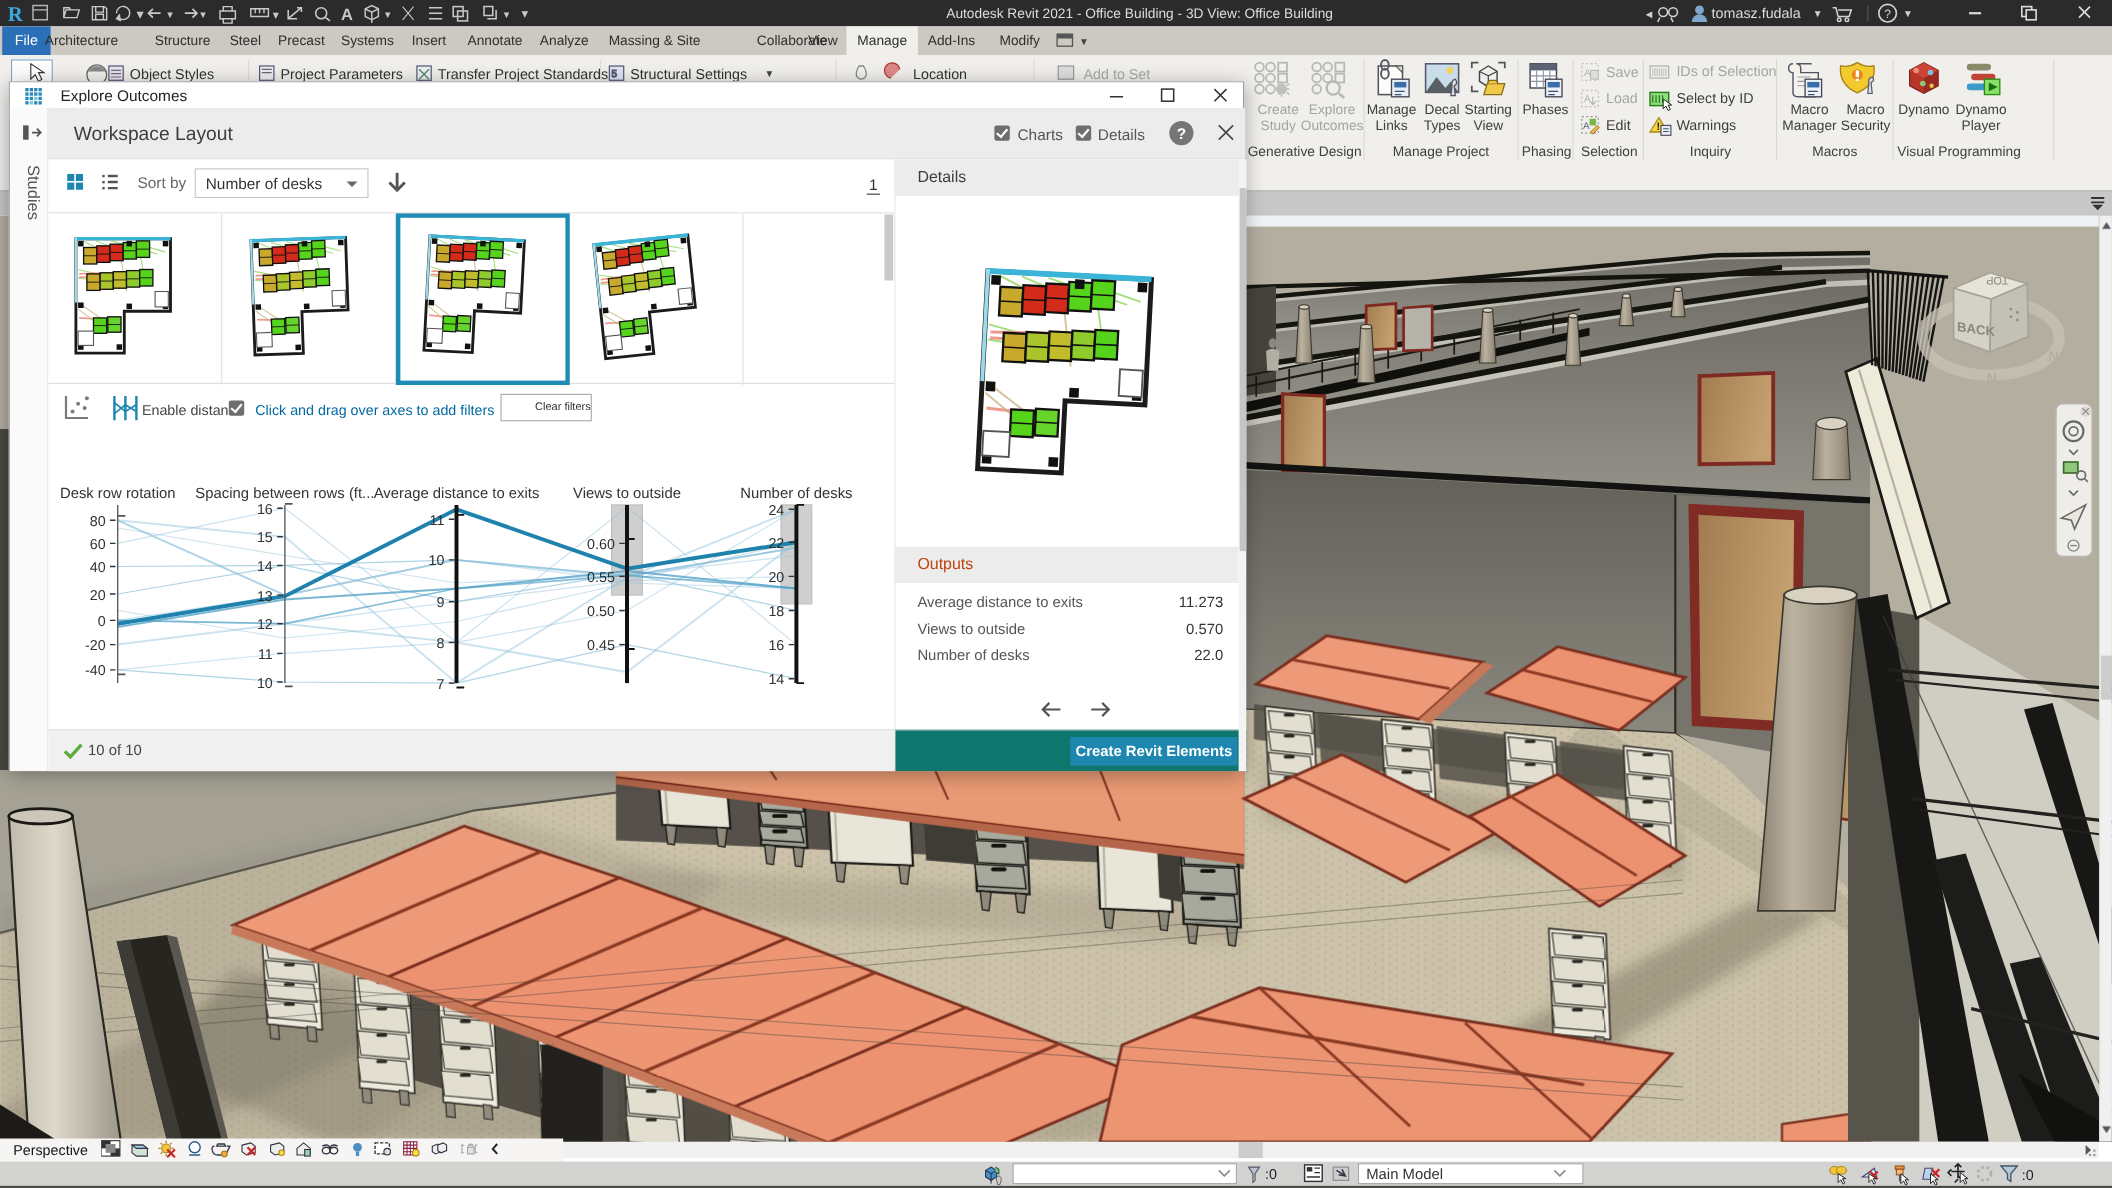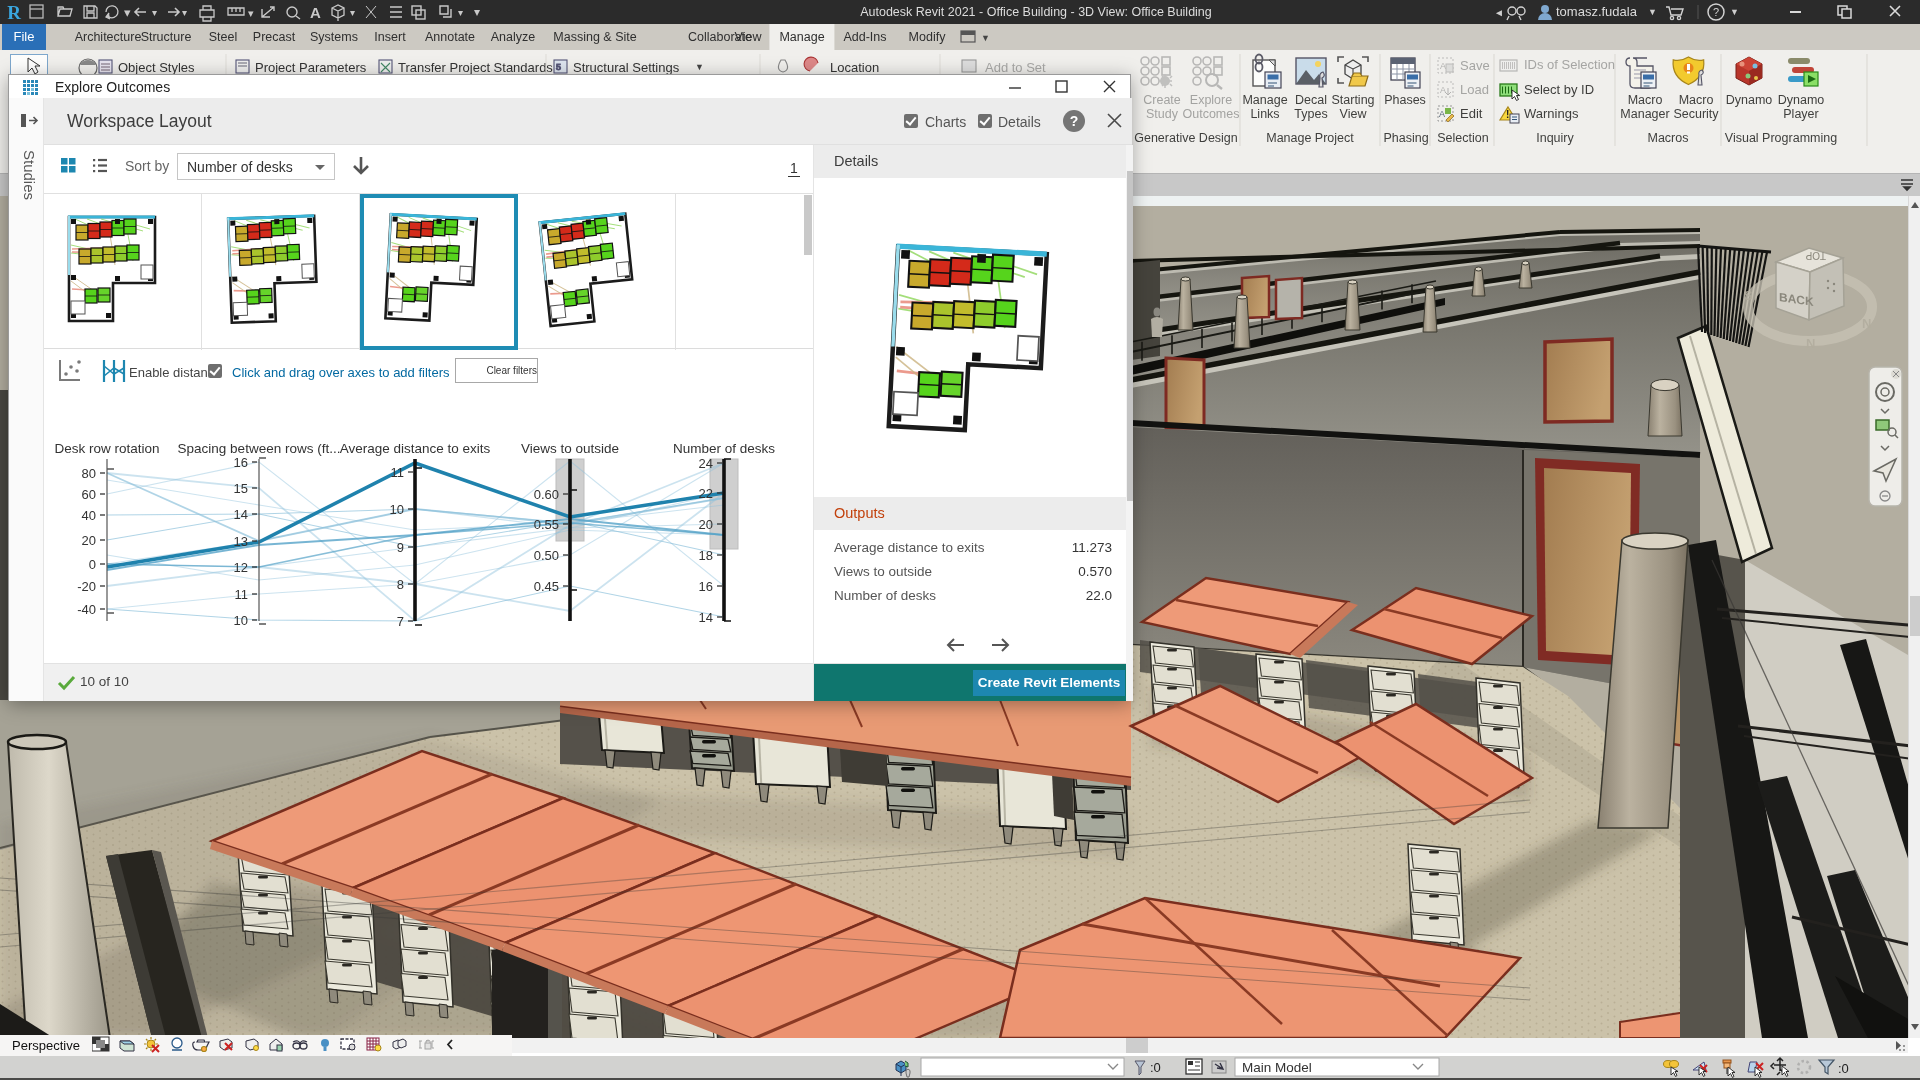--- a/index.html
+++ b/index.html
@@ -97,21 +97,21 @@
   <text x="1730" y="15" font-size="9" fill="#cfcfcf">▼</text>
   <rect x="1790" y="11" width="11" height="2" fill="#d9d9d9"></rect>
   <rect x="1838" y="6" width="9" height="9" fill="none" stroke="#d9d9d9" stroke-width="1.5"></rect>
   <rect x="1842" y="9" width="9" height="9" fill="#2b2b2b" stroke="#d9d9d9" stroke-width="1.5"></rect>
   <path d="M1890,6 l10,10 m0,-10 l-10,10" stroke="#d9d9d9" stroke-width="1.6"></path>
  </svg>
 </div>
 <div id="tabrow">
  <div style="position:absolute;left:2px;top:0;width:44px;height:26px;background:#2a6fb7;color:#fff;text-align:center;line-height:26px">File</div>
  <div style="position:absolute;left:0;top:0;width:1000px;height:26px;font-size:12.5px;color:#2f2f2f">
-      <span style="position:absolute;left:108px;top:0;transform:translateX(-50%);height:14px;line-height:26px;padding:0 10px;white-space:nowrap">Architecture</span>
+      <span style="position:absolute;left:74px;top:0;transform:translateX(-50%);height:14px;line-height:26px;padding:0 10px;white-space:nowrap">Architecture</span>
       <span style="position:absolute;left:166px;top:0;transform:translateX(-50%);height:26px;line-height:26px;padding:0 10px;white-space:nowrap">Structure</span>
       <span style="position:absolute;left:223px;top:0;transform:translateX(-50%);height:26px;line-height:26px;padding:0 10px;white-space:nowrap">Steel</span>
       <span style="position:absolute;left:274px;top:0;transform:translateX(-50%);height:26px;line-height:26px;padding:0 10px;white-space:nowrap">Precast</span>
       <span style="position:absolute;left:334px;top:0;transform:translateX(-50%);height:42px;line-height:26px;padding:0 10px;white-space:nowrap">Systems</span>
       <span style="position:absolute;left:390px;top:0;transform:translateX(-50%);height:26px;line-height:26px;padding:0 10px;white-space:nowrap">Insert</span>
       <span style="position:absolute;left:450px;top:0;transform:translateX(-50%);height:26px;line-height:26px;padding:0 10px;white-space:nowrap">Annotate</span>
       <span style="position:absolute;left:513px;top:0;transform:translateX(-50%);height:26px;line-height:26px;padding:0 10px;white-space:nowrap">Analyze</span>
       <span style="position:absolute;left:595px;top:0;transform:translateX(-50%);height:26px;line-height:26px;padding:0 10px;white-space:nowrap">Massing &amp; Site</span>
       <span style="position:absolute;left:720px;top:0;transform:translateX(-50%);height:18px;line-height:26px;padding:0 10px;white-space:nowrap">Collaborate</span>
       <span style="position:absolute;left:748px;top:0;transform:translateX(-50%);height:26px;line-height:26px;padding:0 10px;white-space:nowrap">View</span>

